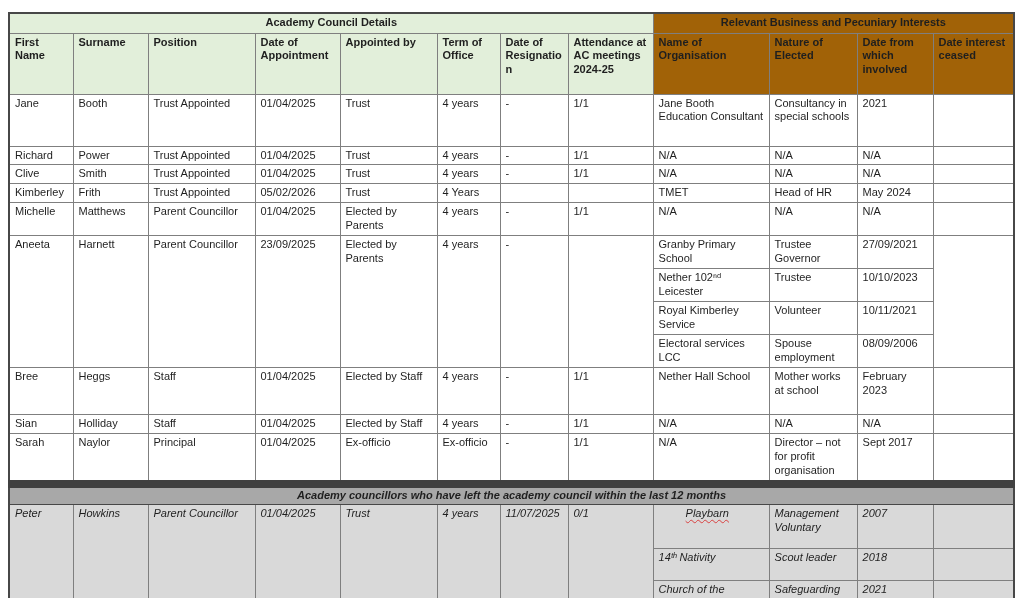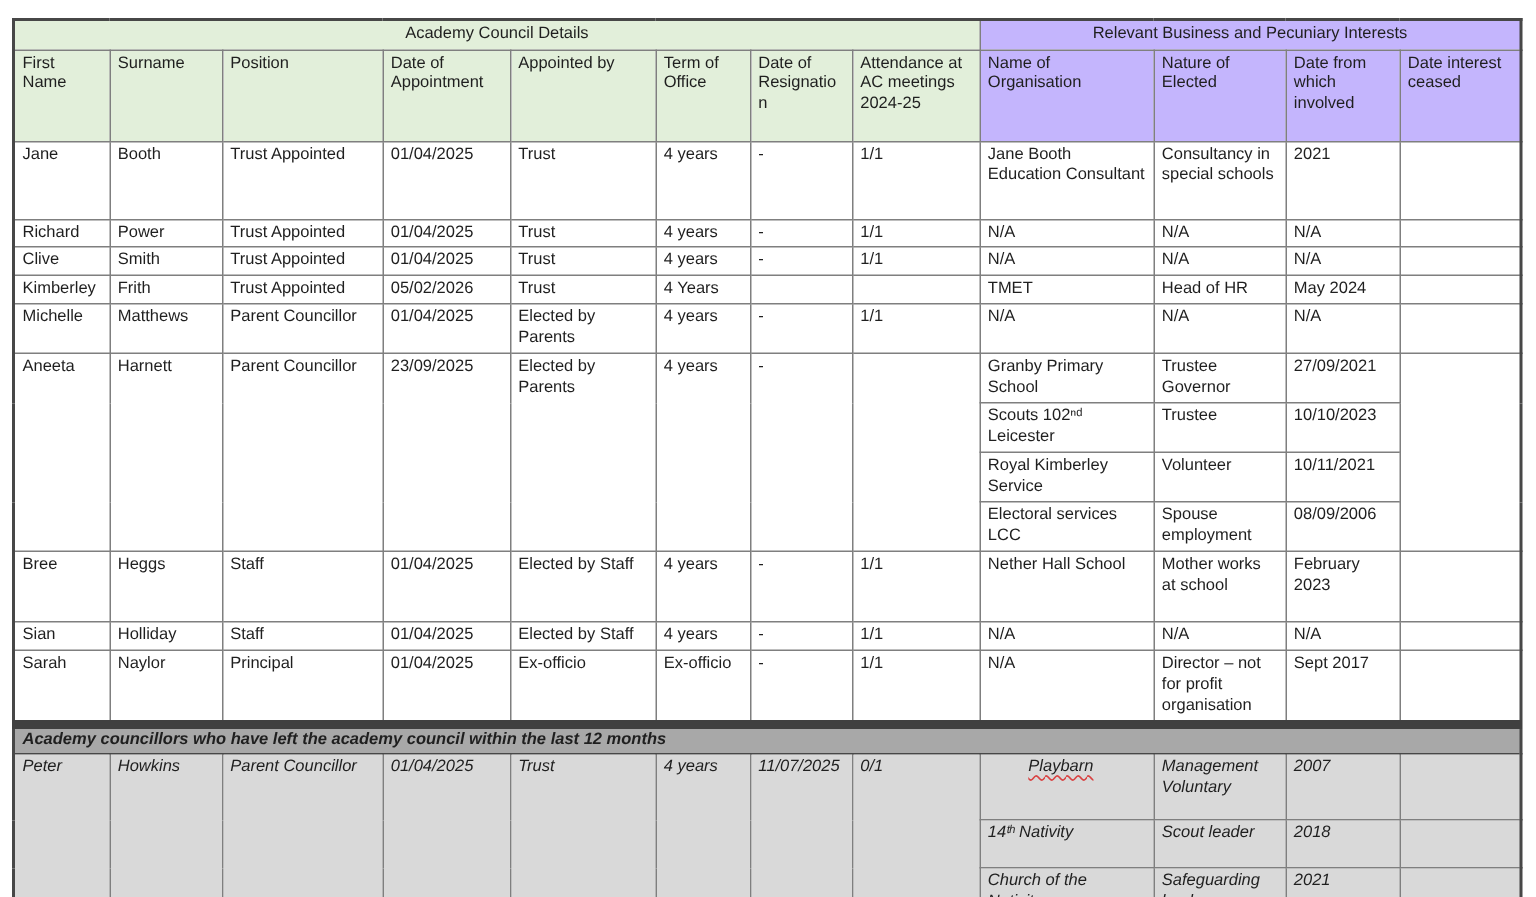--- a/index.html
+++ b/index.html
@@ -1,24 +1,24 @@
 <!DOCTYPE html>
 <html><head>
 <meta charset="utf-8">
 <style>
   html,body{margin:0;padding:0;background:#ffffff;}
   body{width:1024px;height:598px;font-family:"Liberation Sans","DejaVu Sans",sans-serif;color:#1f1f1f;}
   table.council{border-collapse:collapse;table-layout:fixed;margin:12px 0 0 8px;width:1005px;border:2px solid #474747;}
   td,th{border:1px solid #7f7f7f;vertical-align:top;padding:2px 5px;font-size:11px;line-height:1.27;text-align:left;overflow:hidden;word-wrap:break-word;}
-  th{font-weight:normal;}
+  th{font-weight:bold;}
   th.gh{text-align:center;padding:2px 4px;}
   .hl{background:#e2efda;}
-  .hr{background:#c4b5fd;}
+  .hr{background:#a16207;}
   .center{text-align:left;}
-  tr.section-row td{background:#a8a8a8;font-weight:bold;font-style:italic;padding:1px 5px;border-top:6px solid #404040;border-bottom:1.5px solid #474747;}
+  tr.section-row td{background:#a8a8a8;font-weight:bold;font-style:italic;padding:1px 5px;border-top:8px solid #404040;border-bottom:1.5px solid #474747;text-align:center;}
   tr.former td{background:#d9d9d9;font-style:italic;}
   .misspelled{text-decoration:underline wavy #d94141;text-decoration-thickness:1px;text-underline-offset:2px;margin-left:27px;}
 </style>
 </head>
 <body>
 
 <table class="council">
   <colgroup>
     <col style="width:64px">
       <col style="width:75px">
@@ -138,21 +138,21 @@
     <td rowspan="4">Elected by Parents</td>
     <td rowspan="4">4 years</td>
     <td rowspan="4">-</td>
     <td rowspan="4" class="center"></td>
     <td>Granby Primary School</td>
     <td>Trustee Governor</td>
     <td>27/09/2021</td>
     <td rowspan="4"></td>
   </tr>
   <tr style="height:30px">
-    <td>Scouts 102ⁿᵈ Leicester</td>
+    <td>Nether 102ⁿᵈ Leicester</td>
     <td>Trustee</td>
     <td>10/10/2023</td>
   </tr>
   <tr style="height:31px">
     <td>Royal Kimberley Service</td>
     <td>Volunteer</td>
     <td>10/11/2021</td>
   </tr>
   <tr style="height:30px">
     <td>Electoral services LCC</td>

